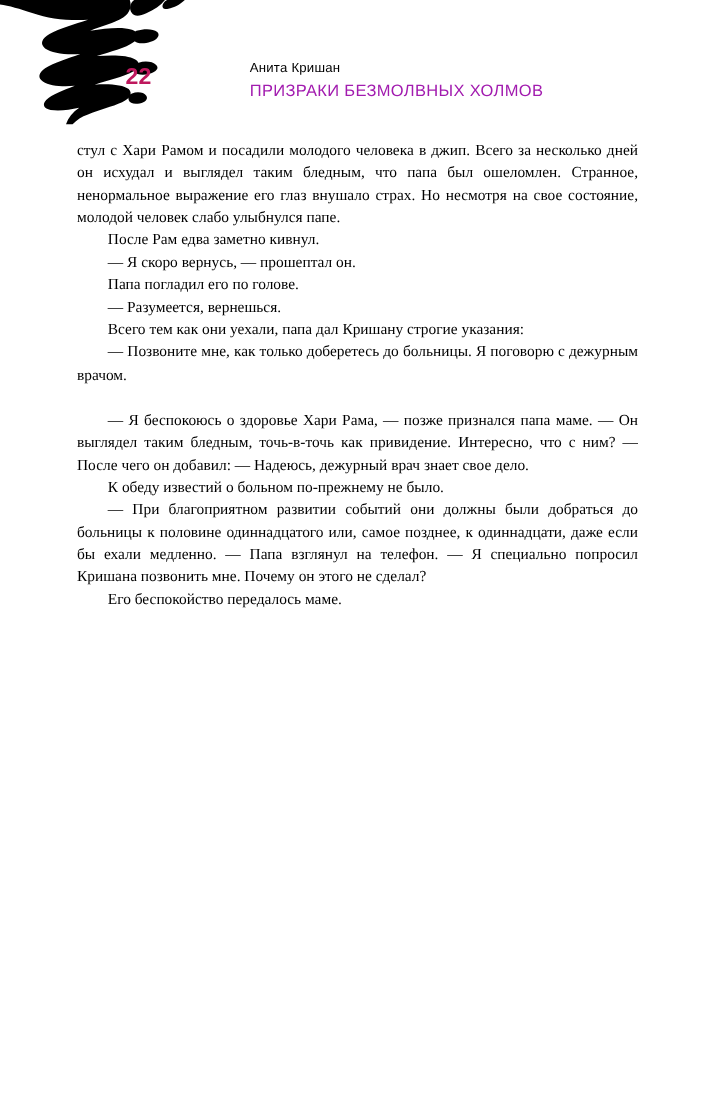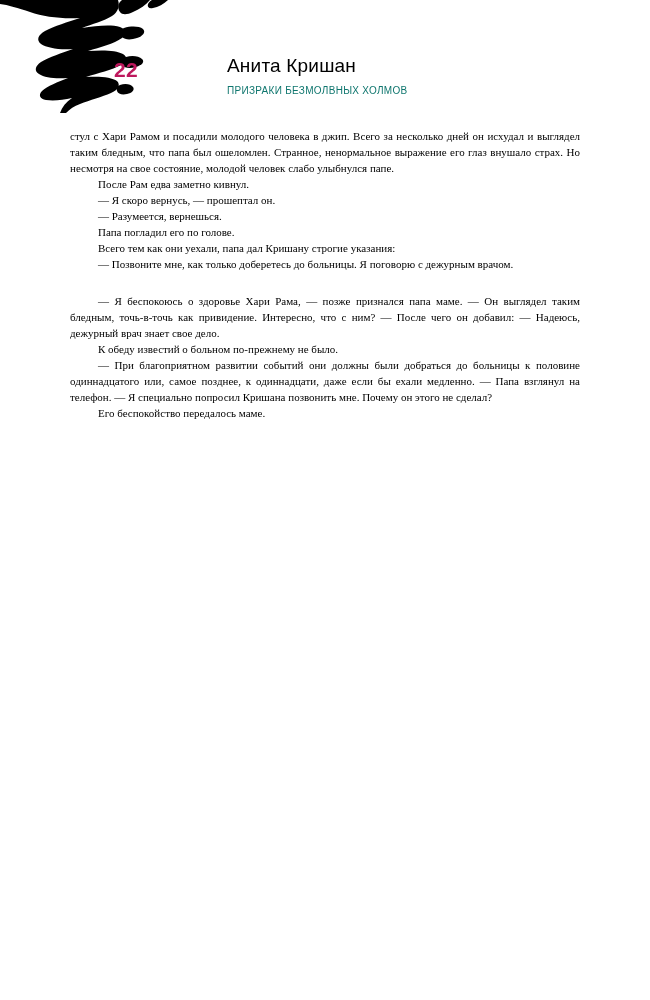--- a/index.html
+++ b/index.html
@@ -51,42 +51,42 @@
     letter-spacing: 0.2px;
     color: #be185d;
   }
   .head-lines {
     position: absolute;
     left: 155px;
     top: 0;
   }
   .head-author {
     font-family: "Liberation Sans", sans-serif;
-    font-size: 19px;
+    font-size: 12px;
     letter-spacing: 0.2px;
     line-height: 1.5;
     color: #000;
   }
   .head-title {
     font-family: "Liberation Sans", sans-serif;
-    font-size: 10px;
+    font-size: 15px;
     letter-spacing: 0.3px;
     line-height: 1.5;
-    color: #0f766e;
+    color: #a21caf;
     margin-top: 2px;
   }
 
   
   .body-text {
     position: absolute;
     top: 128px;
     left: 70px;
     width: 510px;
     font-family: "Liberation Serif", serif;
-    font-size: 11px;
+    font-size: 14px;
     line-height: 1.455;
     text-align: justify;
     text-justify: inter-word;
     color: #000;
   }
   .body-text p {
     margin: 0;
   }
   .body-text p.indent {
     text-indent: 28px;
@@ -114,22 +114,22 @@
     <div class="head-lines">
       <div class="head-author">Анита Кришан</div>
       <div class="head-title">ПРИЗРАКИ БЕЗМОЛВНЫХ ХОЛМОВ</div>
     </div>
   </div>
 
   <div class="body-text">
     <p>стул с Хари Рамом и посадили молодого человека в джип. Всего за несколько дней он исхудал и выглядел таким бледным, что папа был ошеломлен. Странное, ненормальное выражение его глаз внушало страх. Но несмотря на свое состояние, молодой человек слабо улыбнулся папе.</p>
     <p class="indent">После Рам едва заметно кивнул.</p>
     <p class="indent">— Я скоро вернусь, — прошептал он.</p>
+    <p class="indent">Папа погладил его по голове.</p>
     <p class="indent">— Разумеется, вернешься.</p>
-    <p class="indent">Папа погладил его по голове.</p>
     <p class="indent">Всего тем как они уехали, папа дал Кришану строгие указания:</p>
     <p class="indent">— Позвоните мне, как только доберетесь до больницы. Я поговорю с дежурным врачом.</p>
     <p class="indent gap">— Я беспокоюсь о здоровье Хари Рама, — позже признался папа маме. — Он выглядел таким бледным, точь-в-точь как привидение. Интересно, что с ним? — После чего он добавил: — Надеюсь, дежурный врач знает свое дело.</p>
     <p class="indent">К обеду известий о больном по-прежнему не было.</p>
     <p class="indent">— При благоприятном развитии событий они должны были добраться до больницы к половине одиннадцатого или, самое позднее, к одиннадцати, даже если бы ехали медленно. — Папа взглянул на телефон. — Я специально попросил Кришана позвонить мне. Почему он этого не сделал?</p>
     <p class="indent">Его беспокойство передалось маме.</p>
   </div>
 
 </div>
 

